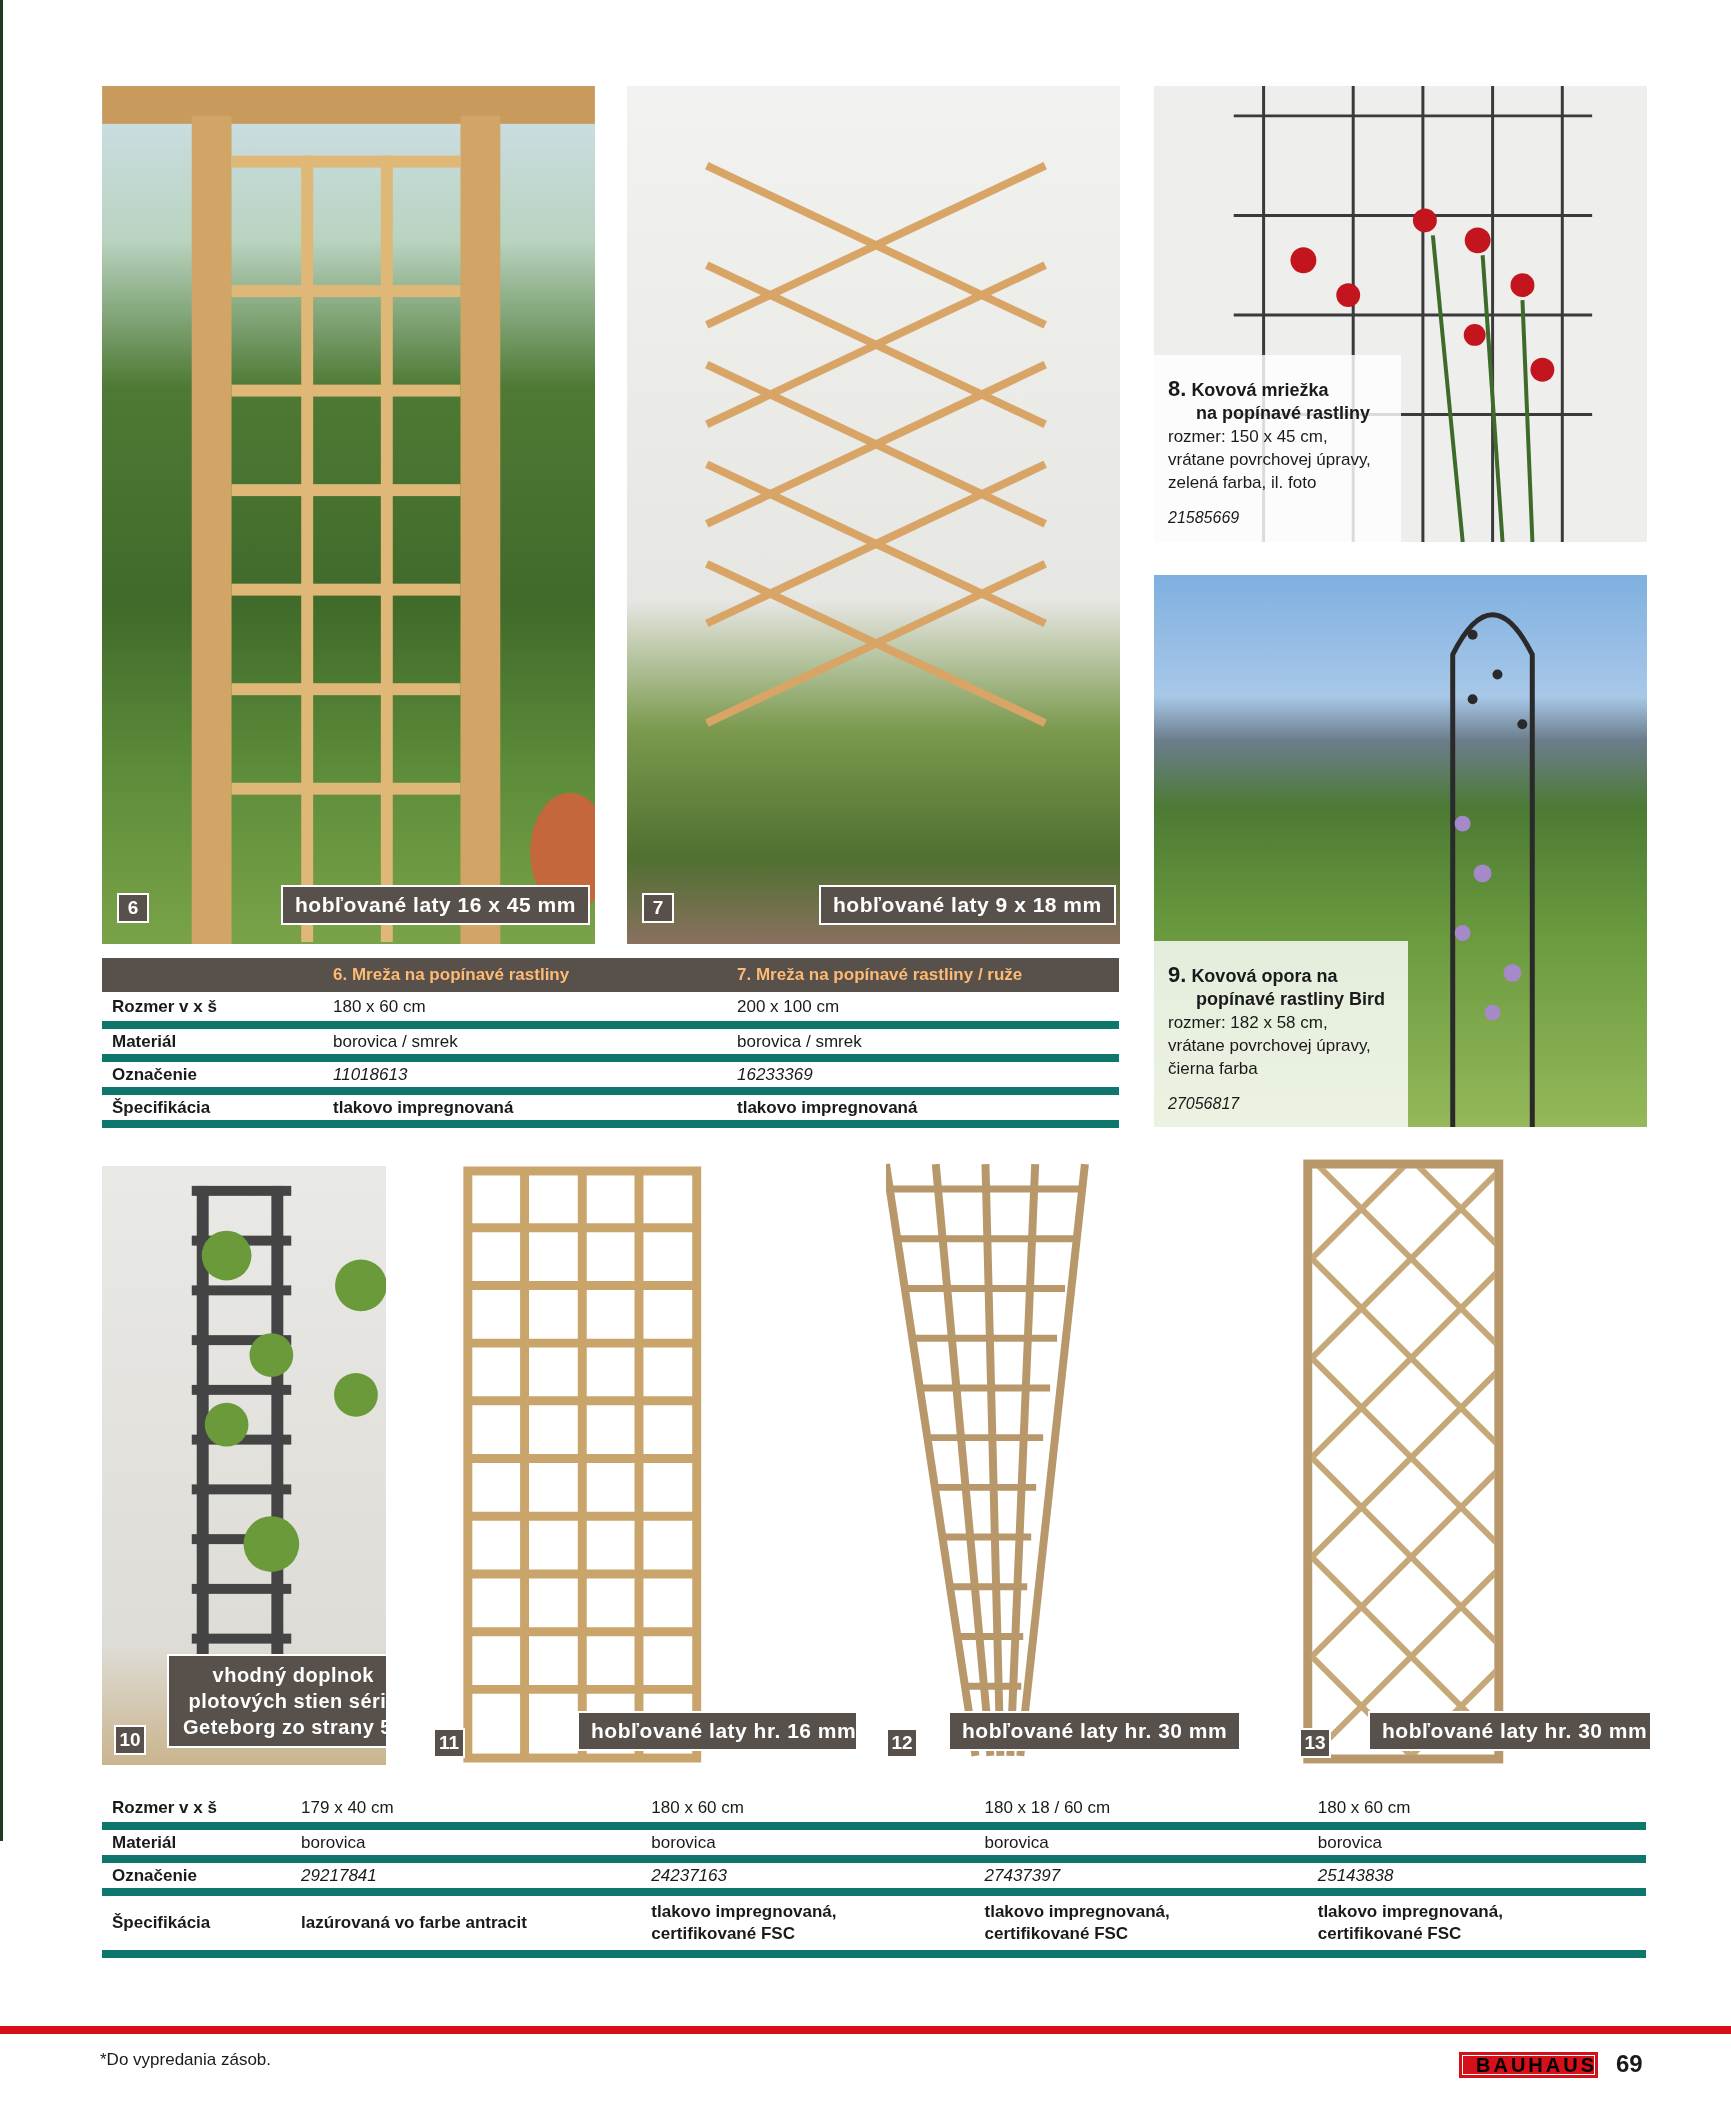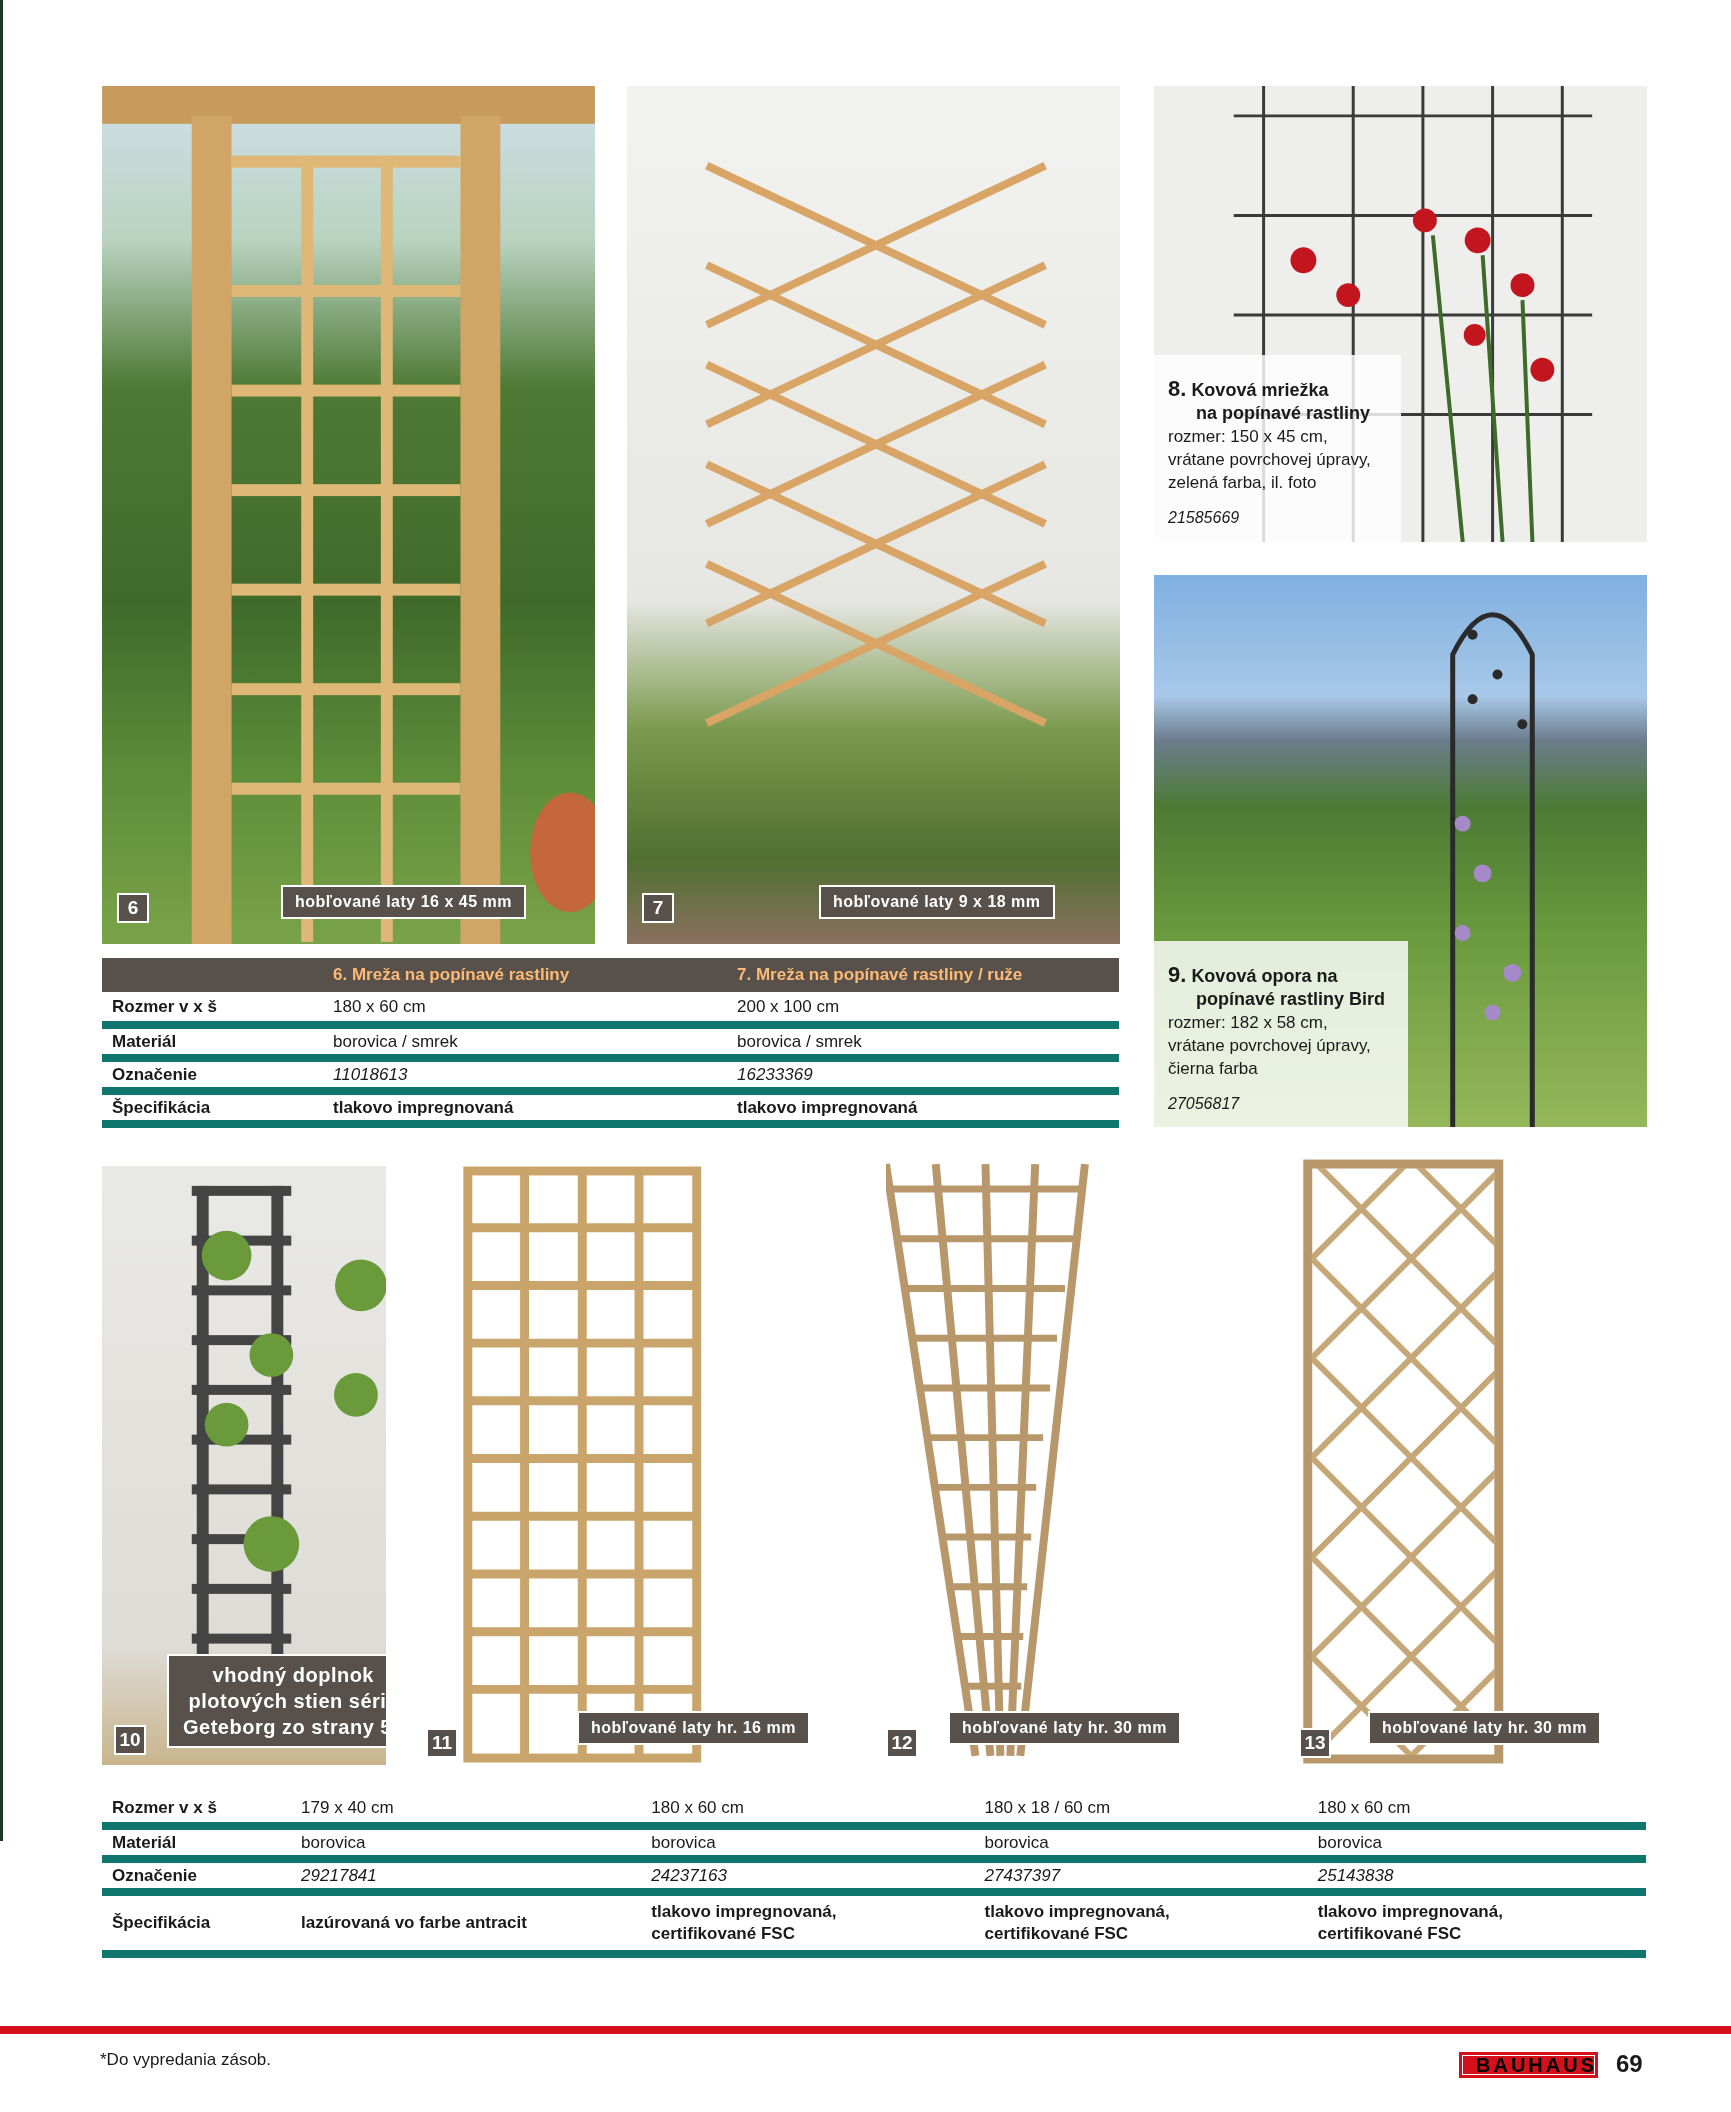--- a/index.html
+++ b/index.html
@@ -1,19 +1,19 @@
 <!DOCTYPE html>
 <html><head>
 <meta charset="utf-8">
 <style>
   * { box-sizing: border-box; margin: 0; padding: 0; }
   body { width: 1731px; height: 2112px; background: #ffffff; font-family: "Liberation Sans", sans-serif; position: relative; overflow: hidden; color: #1a1a1a; }
   .photo { position: absolute; overflow: hidden; }
   .num-badge { position: absolute; background: #58504b; color: #fff; font-weight: bold; font-size: 19px; width: 32px; height: 30px; display: flex; align-items: center; justify-content: center; border: 2px solid #fff; }
-  .label-box { position: absolute; background: #58504b; color: #fff; font-weight: bold; font-size: 16px; padding: 6px 12px; border: 2px solid #fff; letter-spacing: 0.5px; white-space: nowrap; }
+  .label-box { position: absolute; background: #58504b; color: #fff; font-weight: bold; font-size: 21px; padding: 6px 12px; border: 2px solid #fff; letter-spacing: 0.5px; white-space: nowrap; }
   .info-box { position: absolute; background: rgba(255,255,255,0.82); padding: 22px 14px; font-size: 17px; line-height: 23px; color: #1a1a1a; }
   .info-box .title { font-weight: bold; font-size: 18px; }
   .info-box .title .n { font-size: 22px; }
   .info-box .code { font-style: italic; font-size: 16px; margin-top: 12px; }
   table.spec { position: absolute; border-collapse: collapse; font-size: 17px; }
   table.spec th { background: #58504b; color: #fdba74; font-weight: bold; text-align: left; height: 34px; padding: 0 10px; font-size: 17px; }
   table.spec td { padding: 0 10px; height: 33px; border-bottom: 8px solid #0f766e; vertical-align: middle; }
   table.spec td.rl { font-weight: bold; }
   table.spec td.it { font-style: italic; }
   table.spec td.b { font-weight: bold; }
@@ -214,21 +214,21 @@
         <line x1="50" y1="120" x2="280" y2="120"></line>
         <line x1="50" y1="178" x2="280" y2="178"></line>
       <line x1="50" y1="236" x2="280" y2="236"></line>
         <line x1="50" y1="294" x2="280" y2="294"></line>
         <line x1="50" y1="352" x2="280" y2="352"></line>
       <line x1="50" y1="410" x2="280" y2="410"></line>
         <line x1="50" y1="468" x2="280" y2="468"></line>
         <line x1="50" y1="526" x2="280" y2="526"></line>
     </g>
   </svg>
-  <div class="num-badge" style="left:8px;top:562px;">11</div>
+  <div class="num-badge" style="left:15px;top:562px;">11</div>
   <div class="label-box" style="left:159px;top:545px;">hobľované laty hr. 16 mm</div>
 </div>
 
 <div class="photo" style="left:886px;top:1159px;width:368px;height:606px;background:#fff;">
   <svg width="368" height="606" viewBox="0 0 370 609">
     <g stroke="#b8986a" stroke-width="8" fill="none">
       <line x1="0" y1="5" x2="90" y2="600"></line>
         <line x1="50" y1="5" x2="105" y2="600"></line>
         <line x1="100" y1="5" x2="115" y2="600"></line>
       <line x1="150" y1="5" x2="125" y2="600"></line>

